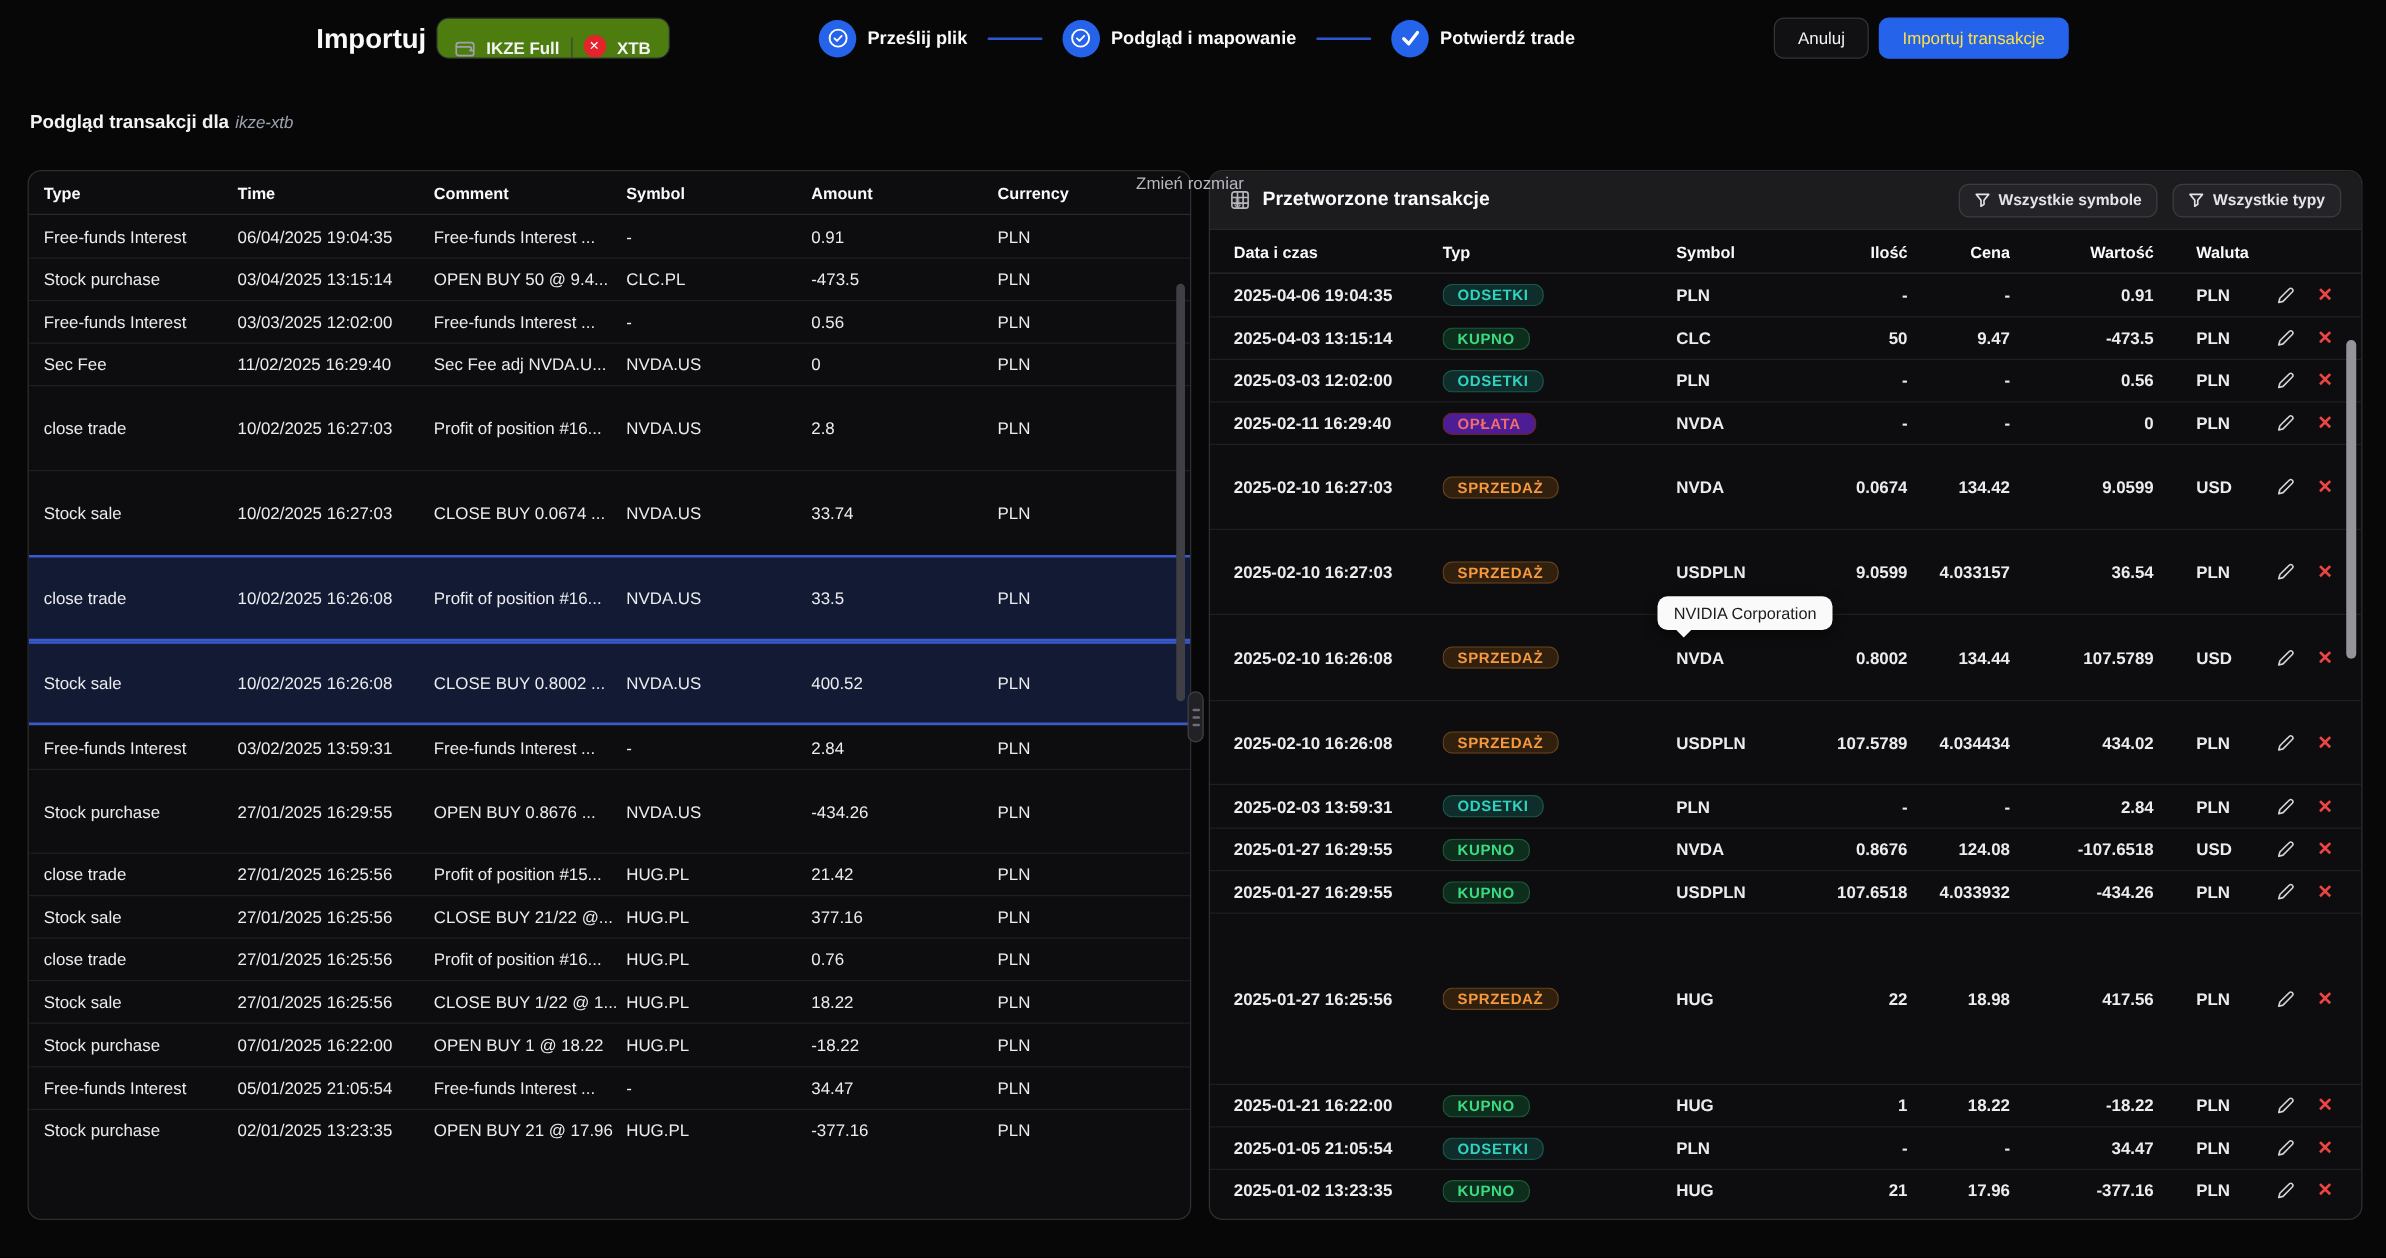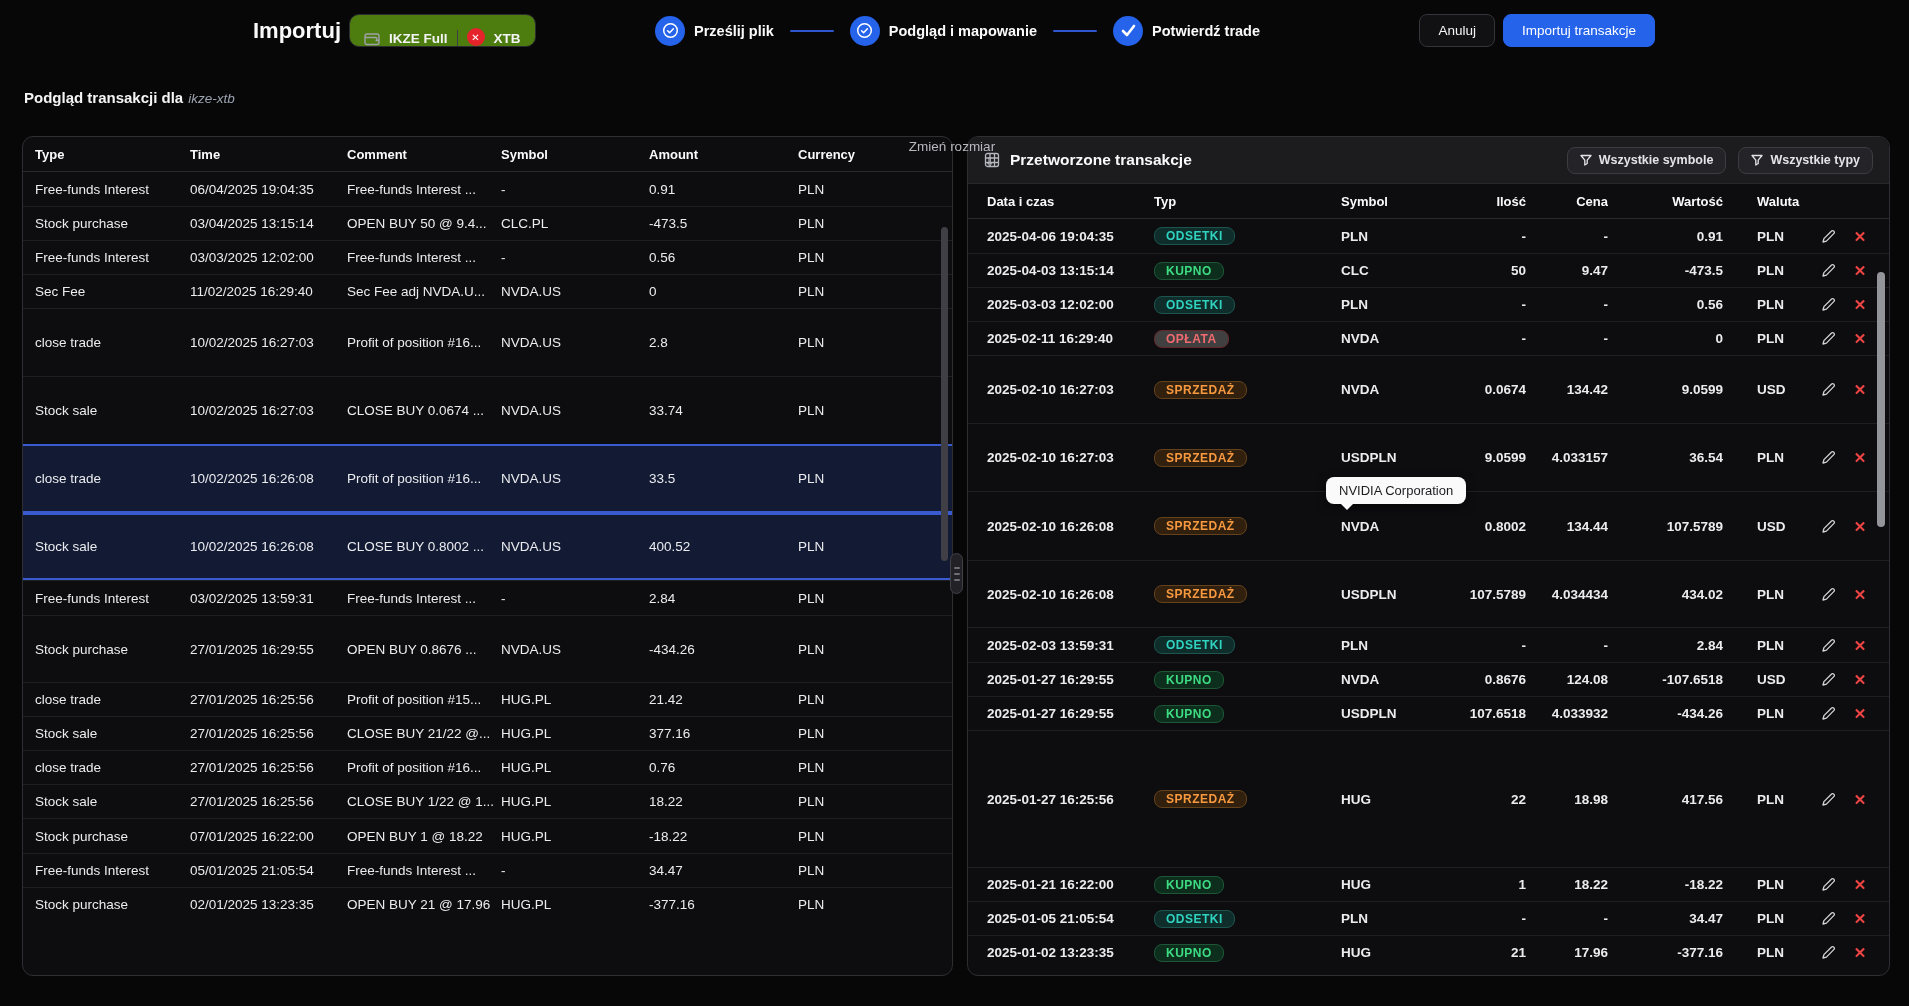--- a/index.html
+++ b/index.html
@@ -18,21 +18,21 @@
             color:#fff;font-size:10px;font-weight:700;}
   .steps{position:absolute;left:655px;top:0;height:61px;display:flex;align-items:center;}
   .step{display:flex;align-items:center;gap:9px;cursor:pointer;}
   .step-circle{width:30px;height:30px;border-radius:50%;background:#2563eb;display:flex;align-items:center;justify-content:center;}
   .step-label{font-size:14.5px;font-weight:700;color:#fafafa;white-space:nowrap;}
   .step-line{width:44px;height:2px;border-radius:1px;background:#2f55cf;margin:0 16px;}
   .topbar-actions{position:absolute;right:254px;top:14px;display:flex;gap:8px;}
   .btn{height:33px;padding:0 18px;border-radius:8px;font-size:13.5px;font-weight:400;cursor:pointer;
        font-family:inherit;display:flex;align-items:center;}
   .btn.ghost{background:#111113;border:1px solid #34343a;color:#f4f4f5;}
-  .btn.primary{background:#2563eb;border:1px solid #2563eb;color:#ffffff;}
+  .btn.primary{background:#2563eb;border:1px solid #2563eb;color:#fde047;}
 
   
   .subtitle{position:absolute;left:24px;top:89px;font-size:15px;}
   .sub-main{font-weight:700;color:#f4f4f5;}
   .sub-acct{font-style:italic;color:#9ca3af;font-size:13.5px;margin-left:5px;}
 
   
   .resize-widget{position:absolute;left:952px;top:92px;transform:translateX(-50%);text-align:right;z-index:5;margin-top:47px;}
   .resize-label{font-size:13.5px;color:#b8b8bf;}
   .resize-arrow{font-size:12px;color:#b8b8bf;line-height:12px;margin-top:2px;}
@@ -401,21 +401,21 @@
                   <path d="M2 13l.9-3.4L10.6 2a1.4 1.4 0 0 1 2 0l.4.4a1.4 1.4 0 0 1 0 2L5.4 12.1z" stroke-linejoin="round"></path>
                 </svg>
               </button>
               <button class="icon-btn">
                 <span class="del-x">✕</span>
               </button>
             </span>
           </div>
           <div class="row" style="height: 34px;">
             <span class="cell c-date">2025-02-11 16:29:40</span>
-            <span class="cell"><span class="badge" style="color: rgb(242, 107, 112); background: #404040; border: 1px solid rgb(99, 38, 43);">OPŁATA</span></span>
+            <span class="cell"><span class="badge" style="color: rgb(242, 107, 112); background: #4c1d95; border: 1px solid rgb(99, 38, 43);">OPŁATA</span></span>
             <span class="cell">NVDA</span>
             <span class="cell num">-</span>
             <span class="cell num">-</span>
             <span class="cell num">0</span>
             <span class="cell pad-l">PLN</span>
             <span class="actions-cell">
               <button class="icon-btn">
                 <svg width="15" height="15" viewBox="0 0 15 15" fill="none" stroke="#d4d4d8" stroke-width="1.3">
                   <path d="M2 13l.9-3.4L10.6 2a1.4 1.4 0 0 1 2 0l.4.4a1.4 1.4 0 0 1 0 2L5.4 12.1z" stroke-linejoin="round"></path>
                 </svg>

